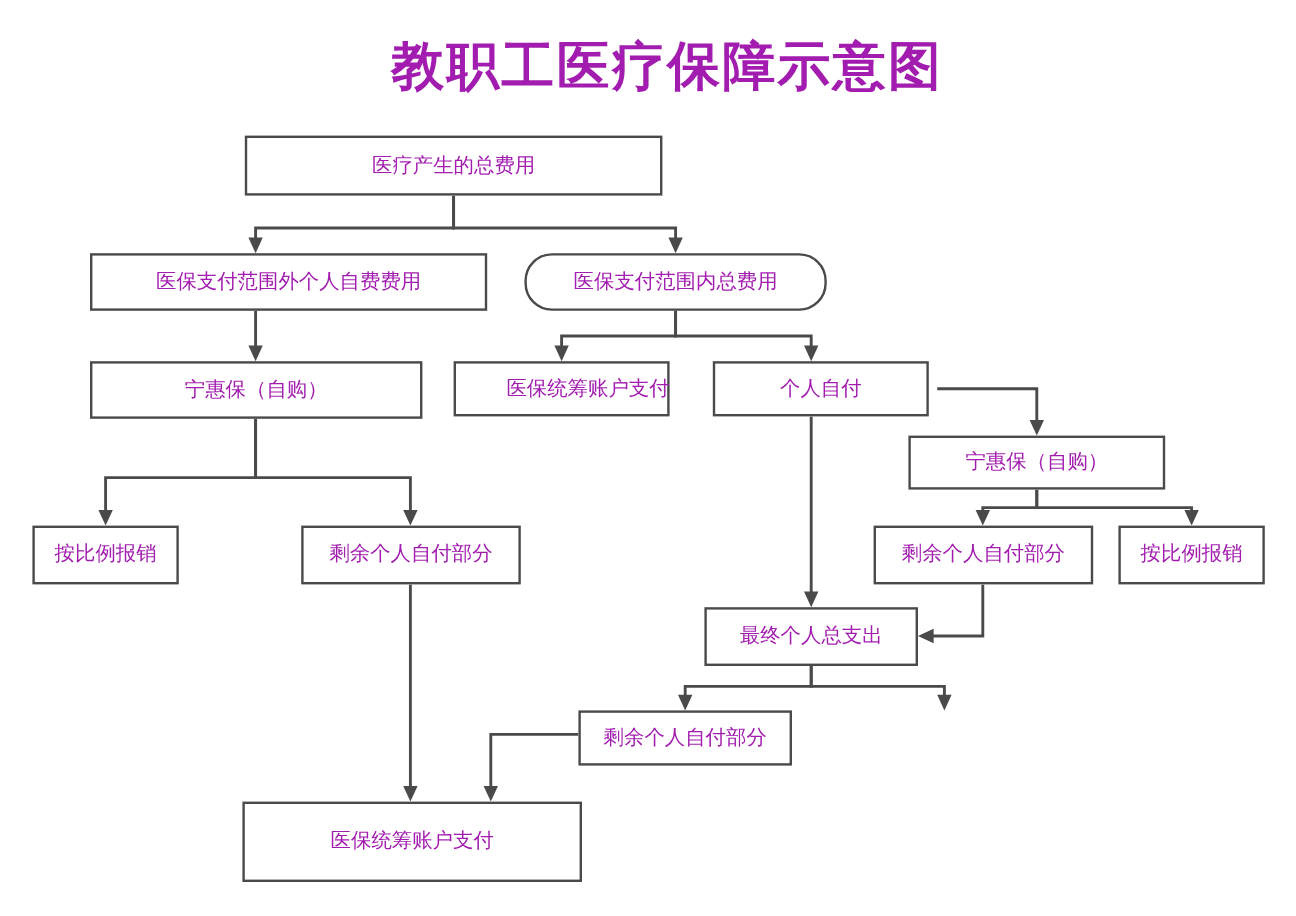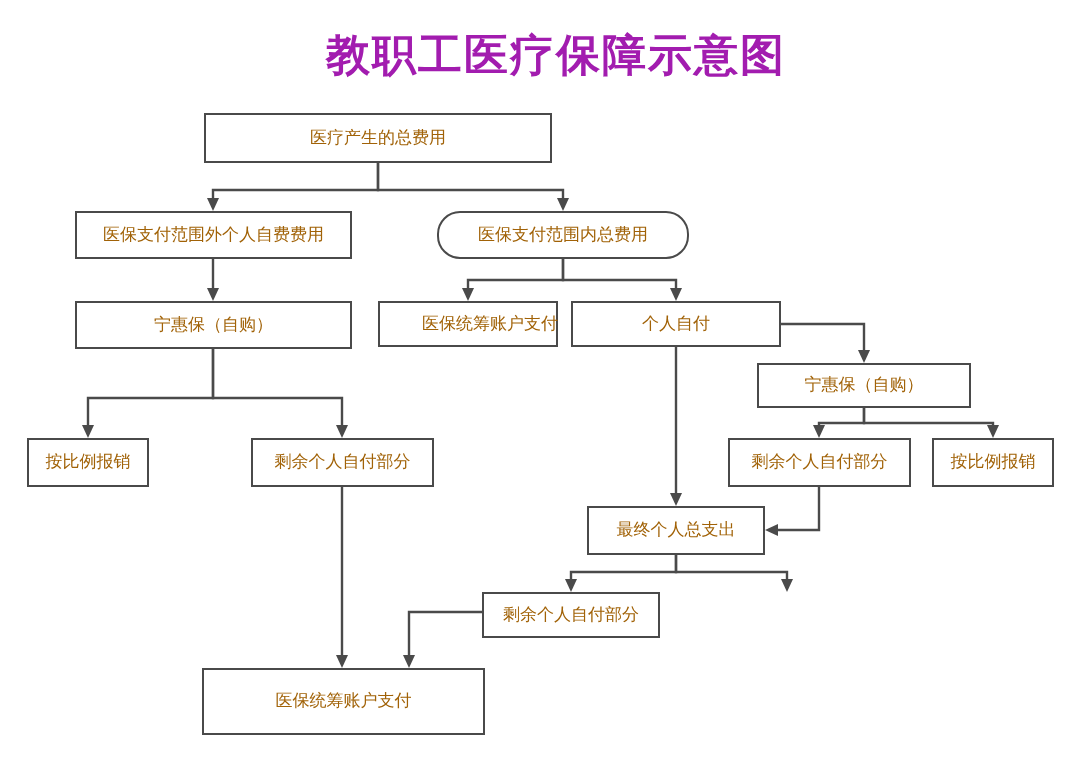--- a/index.html
+++ b/index.html
@@ -35,21 +35,21 @@
     position: absolute;
     box-sizing: border-box;
     border: 2px solid #4a4a4a;
     background: #ffffff;
     display: flex;
     align-items: center;
     justify-content: center;
     text-align: center;
     font-size: 17px;
     line-height: 1.2;
-    color: #a16207;
+    color: #a21caf;
     white-space: nowrap;
     z-index: 3;
   }
   svg#edges {
     position: absolute;
     left: 0;
     top: 0;
     width: 1080px;
     height: 763px;
     z-index: 1;
@@ -114,25 +114,25 @@
     <polygon class="arrowhead" points="787,592 781,579 793,579" fill="#4a4a4a"></polygon>
 
     <path d="M 342 487 L 342 657" stroke="#4a4a4a"></path>
     <polygon class="arrowhead" points="342,668 336,655 348,655" fill="#4a4a4a"></polygon>
 
     <path d="M 482 612 L 409 612 L 409 657" stroke="#4a4a4a"></path>
     <polygon class="arrowhead" points="409,668 403,655 415,655" fill="#4a4a4a"></polygon>
   </svg>
 
   <div class="node" style="left: 204px; top: 113px; width: 348px; height: 50px; border-color: rgb(74, 74, 74); background: rgb(255, 255, 255);">医疗产生的总费用</div>
-  <div class="node" style="left: 75px; top: 211px; width: 277px; height: 48px; border-color: rgb(74, 74, 74); background: rgb(255, 255, 255);">医保支付范围外个人自费费用</div>
+  <div class="node" style="left: 75px; top: 211px; width: 331px; height: 48px; border-color: rgb(74, 74, 74); background: rgb(255, 255, 255);">医保支付范围外个人自费费用</div>
   <div class="node" style="left: 437px; top: 211px; width: 252px; height: 48px; border-color: rgb(74, 74, 74); background: rgb(255, 255, 255); border-radius: 23px;">医保支付范围内总费用</div>
   <div class="node" style="left: 75px; top: 301px; width: 277px; height: 48px; border-color: rgb(74, 74, 74); background: rgb(255, 255, 255);">宁惠保（自购）</div>
   <div class="node" style="left: 378px; top: 301px; width: 180px; height: 46px; border-color: rgb(74, 74, 74); background: rgb(255, 255, 255); padding-left: 44px;">医保统筹账户支付</div>
-  <div class="node" style="left: 571px; top: 301px; width: 210px; height: 46px; border-color: rgb(74, 74, 74); background: rgb(255, 255, 255);">个人自付</div>
+  <div class="node" style="left: 594px; top: 301px; width: 180px; height: 46px; border-color: rgb(74, 74, 74); background: rgb(255, 255, 255);">个人自付</div>
   <div class="node" style="left: 757px; top: 363px; width: 214px; height: 45px; border-color: rgb(74, 74, 74); background: rgb(255, 255, 255);">宁惠保（自购）</div>
   <div class="node" style="left: 27px; top: 438px; width: 122px; height: 49px; border-color: rgb(74, 74, 74); background: rgb(255, 255, 255);">按比例报销</div>
   <div class="node" style="left: 251px; top: 438px; width: 183px; height: 49px; border-color: rgb(74, 74, 74); background: rgb(255, 255, 255);">剩余个人自付部分</div>
   <div class="node" style="left: 728px; top: 438px; width: 183px; height: 49px; border-color: rgb(74, 74, 74); background: rgb(255, 255, 255);">剩余个人自付部分</div>
   <div class="node" style="left: 932px; top: 438px; width: 122px; height: 49px; border-color: rgb(74, 74, 74); background: rgb(255, 255, 255);">按比例报销</div>
   <div class="node" style="left: 587px; top: 506px; width: 178px; height: 49px; border-color: rgb(74, 74, 74); background: rgb(255, 255, 255);">最终个人总支出</div>
   <div class="node" style="left: 482px; top: 592px; width: 178px; height: 46px; border-color: rgb(74, 74, 74); background: rgb(255, 255, 255);">剩余个人自付部分</div>
   <div class="node" style="left: 202px; top: 668px; width: 283px; height: 67px; border-color: rgb(74, 74, 74); background: rgb(255, 255, 255);">医保统筹账户支付</div>
 
 </div>

